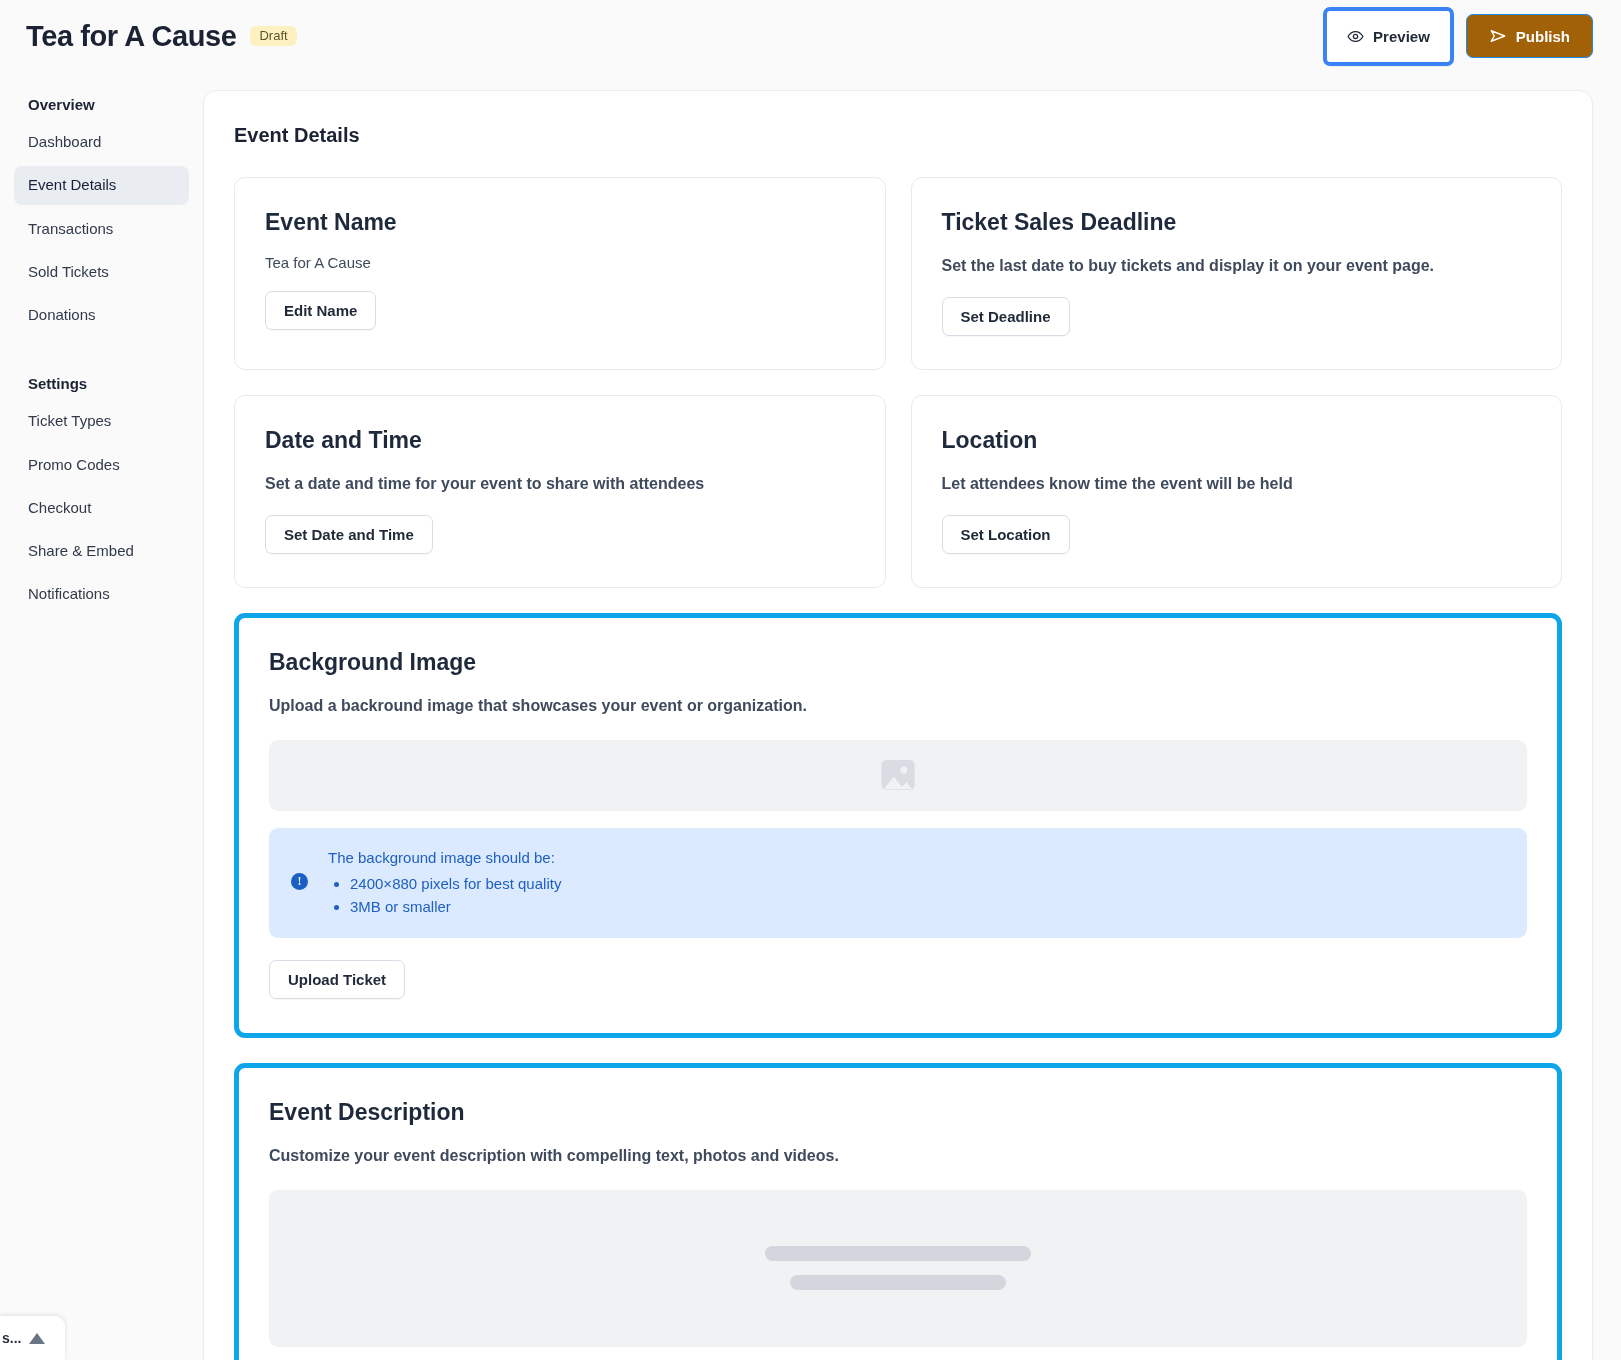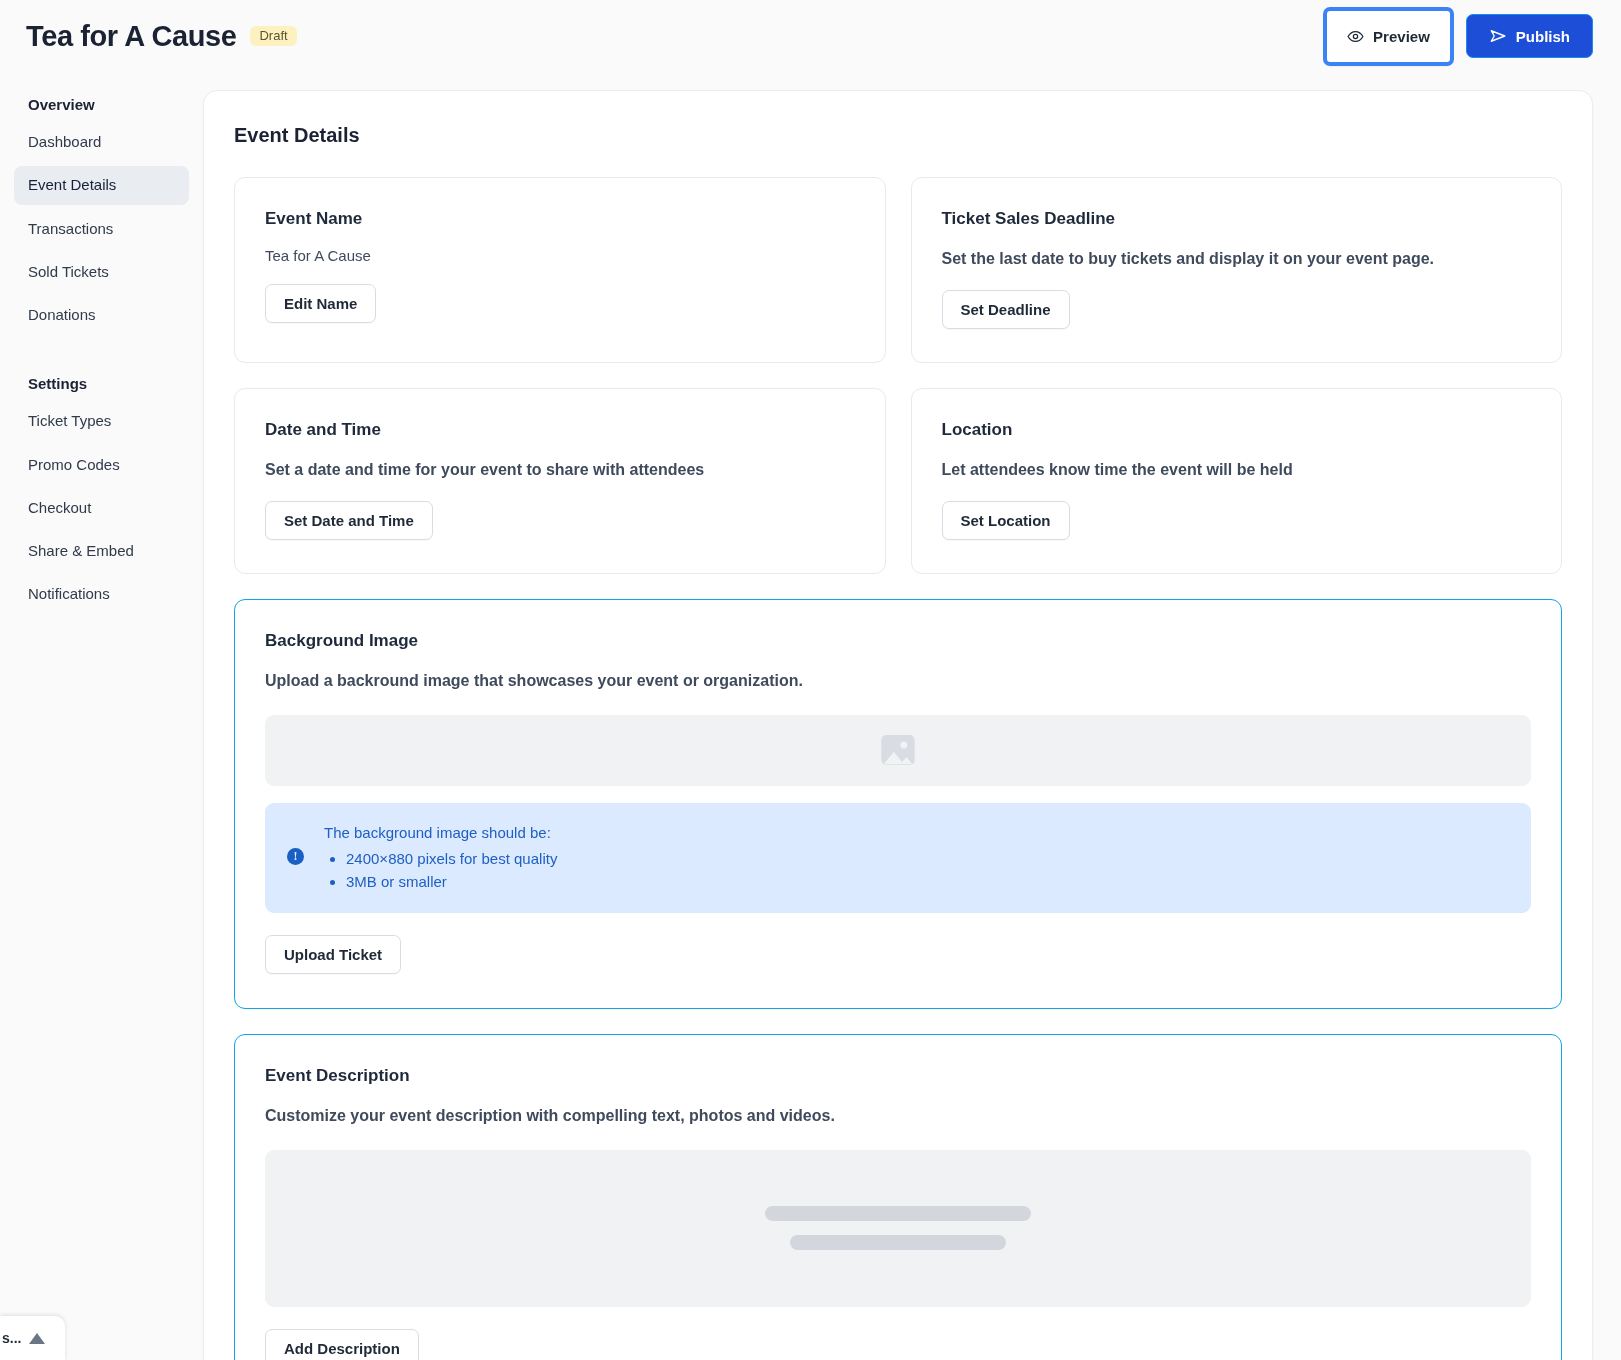--- a/index.html
+++ b/index.html
@@ -58,21 +58,21 @@
     white-space: nowrap;
   }
   .btn-outline {
     background: #ffffff;
     border: 4px solid #3b82f6;
     color: #1f2937;
     padding: 17px 20px;
     box-shadow: 0 1px 1px rgba(16,24,40,0.04);
   }
   .btn-primary {
-    background: #1d4ed8;
+    background: #a16207;
     border: 1px solid #1a8cf0;
     color: #ffffff;
     padding: 12px 22px;
   }
 
   
   .layout {
     display: flex;
     align-items: flex-start;
     padding: 0 28px 0 0;
@@ -127,21 +127,21 @@
     gap: 25px;
     margin-bottom: 25px;
   }
   .card {
     border: 1px solid #e7eaf0;
     border-radius: 11px;
     padding: 31px 30px 33px 30px;
     background: #fff;
   }
   .card-title {
-    font-size: 17px;
+    font-size: 23px;
     font-weight: 700;
     color: #1e293b;
     margin-bottom: 18px;
   }
   .card-text {
     font-size: 16px;
     color: #3f4a5c;
     margin-bottom: 20px;
     line-height: 1.45;
     font-weight: bold;
@@ -157,21 +157,21 @@
     color: #1f2937;
     font-size: 15px;
     font-weight: 600;
     padding: 10px 18px;
     border-radius: 7px;
     box-shadow: 0 1px 1px rgba(16,24,40,0.03);
   }
 
   
   .wide-card {
-    border: 1px solid #0ea5e9;
+    border: 5px solid #0ea5e9;
     border-radius: 11px;
     padding: 31px 30px 34px 30px;
     background: #fff;
     margin-bottom: 25px;
   }
   .img-dropzone {
     height: 71px;
     background: #f1f2f4;
     border-radius: 9px;
     margin-top: 22px;

